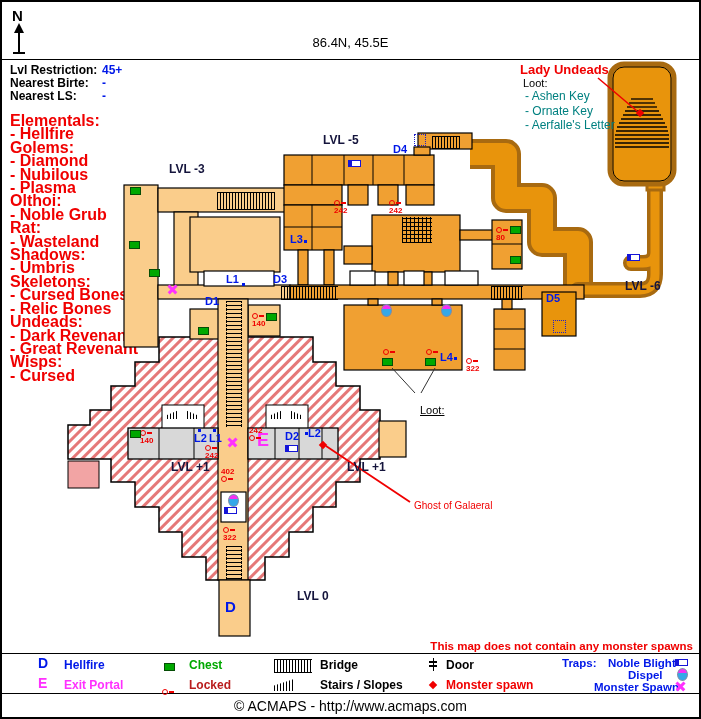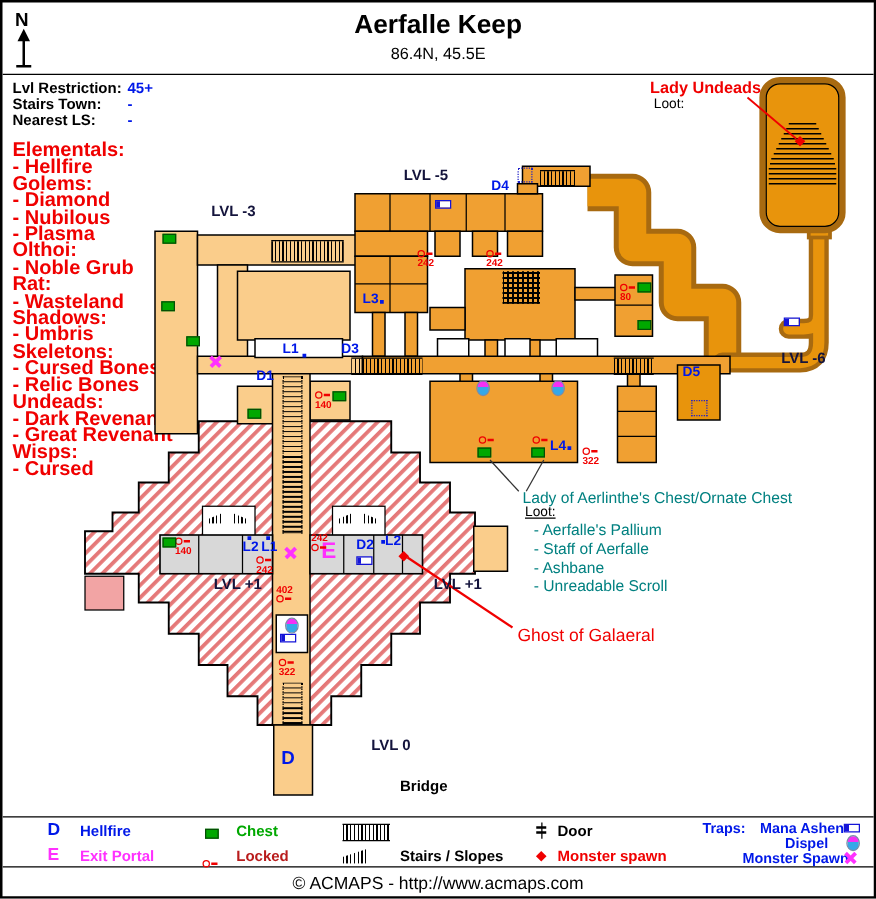--- a/index.html
+++ b/index.html
@@ -59,28 +59,27 @@
 
 <div class="page">
 
   
   <svg class="abs" style="left:8px;top:5px" width="26" height="50">
     <text x="2" y="14" font-size="15" font-weight="bold" font-family="Liberation Sans,sans-serif">N</text>
     <line x1="9" y1="20" x2="9" y2="46" stroke="#000" stroke-width="2"></line>
     <polygon points="9,16 4,26 14,26" fill="#000"></polygon>
     <line x1="3" y1="46" x2="15" y2="46" stroke="#000" stroke-width="2"></line>
   </svg>
-  <div class="abs title" style="left:50%;top:6px;transform:translateX(-50%)">Aerfalle Keep</div>
   <div class="abs subtitle" style="left:50%;top:33px;transform:translateX(-50%)">86.4N, 45.5E</div>
   <div class="hline" style="top:57px"></div>
 
   
   <div class="abs infolabel" style="left:8px;top:61px">Lvl Restriction:</div>
   <div class="abs infoval" style="left:100px;top:61px">45+</div>
-  <div class="abs infolabel" style="left:8px;top:74px">Stairs Town:</div>
+  <div class="abs infolabel" style="left:8px;top:74px">Nearest Birte:</div>
   <div class="abs infoval" style="left:100px;top:74px">-</div>
   <div class="abs infolabel" style="left:8px;top:87px">Nearest LS:</div>
   <div class="abs infoval" style="left:100px;top:87px">-</div>
   <div class="abs creatures" style="left:8px;top:112px">Elementals:
 - Hellfire
 Golems:
 - Diamond
 - Nubilous
 - Plasma
 Olthoi:
@@ -327,51 +326,50 @@
   <div class="dispel" style="left:439px;top:302px"></div>
   <div class="dispel" style="left:226px;top:492px"></div>
   <div class="xmark" style="left:166px;top:283px"></div>
   <div class="xmark" style="left:226px;top:436px"></div>
   <div class="mspawn" style="left:318px;top:440px"></div>
   <div class="mspawn" style="left:635px;top:108px"></div>
 
   
   <div class="redtxt" style="left:518px;top:60px;font-size:13px;font-weight:bold">Lady Undeads</div>
   <div class="abs" style="left:521px;top:75px;font-size:11px;color:#000">Loot:</div>
-
-  <div class="teal" style="left:416px;top:389px;font-size:12.5px">Lady of Aerlinthe's Chest/Ornate Chest</div>
+  <div class="teal pre" style="left:523px;top:87px;font-size:12px;line-height:14.5px">- Ashen Key
+- Ornate Key
+- Aerfalle's Letter</div>
+
   <div class="abs" style="left:418px;top:402px;font-size:11px;color:#000;text-decoration:underline">Loot:</div>
-  <div class="teal pre" style="left:425px;top:415px;font-size:12.5px;line-height:15px">- Aerfalle's Pallium
-- Staff of Aerfalle
-- Ashbane
-- Unreadable Scroll</div>
-
-  <div class="redtxt" style="left:412px;top:498px;font-size:14px">Ghost of Galaeral</div>
+
+  <div class="redtxt" style="left:412px;top:498px;font-size:10px">Ghost of Galaeral</div>
+  <div class="redtxt" style="right:6px;top:638px;left:auto;font-size:11.5px;font-weight:bold">This map does not contain any monster spawns</div>
 
   
   <div class="hline" style="top:651px"></div>
   <div class="hline" style="top:691px"></div>
   <div class="legend-txt" style="left:36px;top:653px;font-size:14px;color:#0018E8">D</div>
   <div class="legend-txt" style="left:62px;top:656px;color:#0018E8">Hellfire</div>
   <div class="legend-txt" style="left:36px;top:673px;font-size:14px;color:#FF30FF">E</div>
   <div class="legend-txt" style="left:62px;top:676px;color:#FF30FF">Exit Portal</div>
   <div class="chest" style="left:162px;top:661px"></div>
   <div class="legend-txt" style="left:187px;top:656px;color:#00A800">Chest</div>
   <span class="key abs" style="left:160px;top:680px"></span>
   <div class="legend-txt" style="left:187px;top:676px;color:#b91c1c">Locked</div>
   <div class="bridge" style="left:272px;top:657px;width:38px;height:12px"></div>
-  <div class="legend-txt" style="left:318px;top:620px;color:#000">Bridge</div>
+  <div class="legend-txt" style="left:318px;top:656px;color:#000">Bridge</div>
   <div class="stairs" style="left:272px;top:677px;width:20px;height:12px"></div>
   <div class="legend-txt" style="left:318px;top:676px;color:#000">Stairs / Slopes</div>
   <div class="door-ico" style="left:426px;top:656px"></div>
   <div class="legend-txt" style="left:444px;top:656px;color:#000">Door</div>
   <div class="mspawn" style="left:428px;top:680px"></div>
   <div class="legend-txt" style="left:444px;top:676px;color:#F00000">Monster spawn</div>
   <div class="legend-blue" style="left:560px;top:655px">Traps:</div>
-  <div class="legend-blue" style="left:606px;top:655px">Mana Ashen</div>
+  <div class="legend-blue" style="left:606px;top:655px">Noble Blight</div>
   <div class="mana" style="left:673px;top:657px"></div>
   <div class="legend-blue" style="left:626px;top:667px">Dispel</div>
   <div class="dispel" style="left:675px;top:666px"></div>
   <div class="legend-blue" style="left:592px;top:679px">Monster Spawn</div>
   <div class="xmark" style="left:674px;top:680px"></div>
 
   
   <div class="abs" style="left:50%;top:696px;transform:translateX(-50%);font-size:14px;color:#000;white-space:nowrap">© ACMAPS - http://www.acmaps.com</div>
 </div>
 

